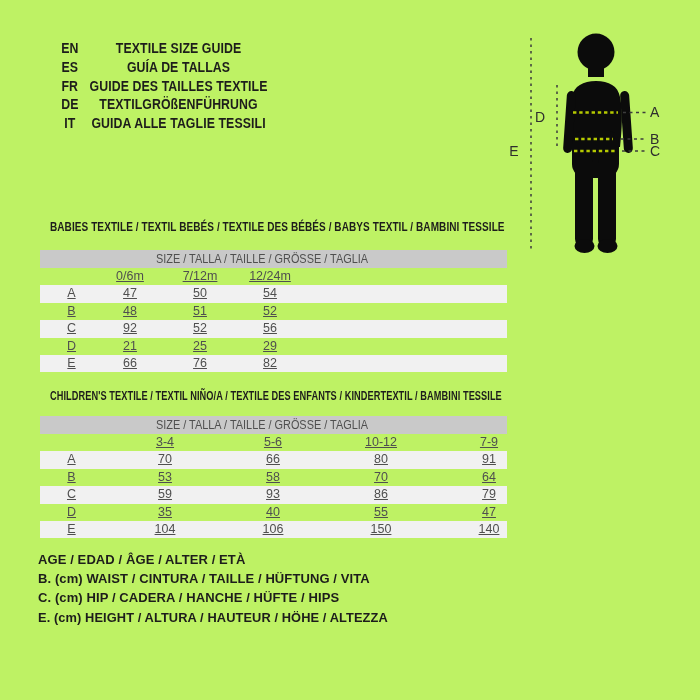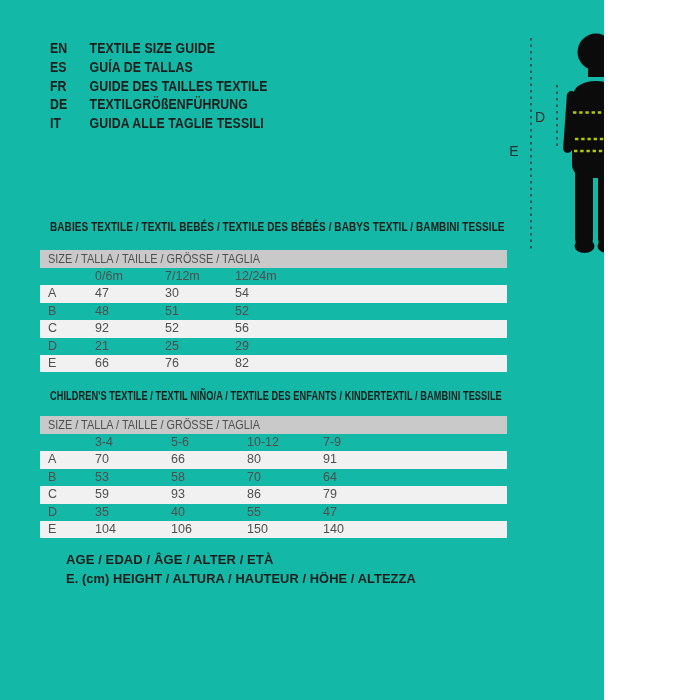--- a/index.html
+++ b/index.html
@@ -1,17 +1,17 @@
 <!DOCTYPE html>
 <html><head>
 <meta charset="utf-8">
 <style>
   html,body{margin:0;padding:0;}
-  .page{position:relative;width:604px;height:700px;background:#14b8a6;overflow:hidden;
-        font-family:"Liberation Sans",sans-serif;}
+  .page{position:relative;width:700px;height:700px;background:#bef264;overflow:hidden;
+        font-family:"Liberation Sans",sans-serif;text-align:center;}
 
   
   .lang{position:absolute;left:50px;top:39px;display:grid;grid-template-columns:45px auto;
         font-size:14px;font-weight:700;color:#1d1d1b;line-height:18.8px;white-space:nowrap;
         transform:scaleX(0.88);transform-origin:0 0;letter-spacing:0.1px;}
 
   
   .figure{position:absolute;left:495px;top:25px;}
   .vdash{stroke:#3c3c3c;stroke-width:1.5;stroke-dasharray:2.5 4;fill:none;}
   .hdash{stroke:#3c3c3c;stroke-width:1.5;stroke-dasharray:3 3.5;fill:none;}
@@ -23,29 +23,29 @@
          white-space:nowrap;line-height:14px;letter-spacing:0.1px;}
   .t-babies{top:220px;}
   .t-children{top:389px;}
 
   
   .size-table{position:absolute;left:40px;width:467px;font-size:12.5px;color:#4f4f4f;}
   .t0{top:250px;}
   .t1{top:416px;}
   .band{height:18px;line-height:18px;background:#c9c9c9;padding-left:8px;white-space:nowrap;}
   .band span{display:inline-block;color:#4f4f4f;}
-  .trow{display:grid;height:17.4px;line-height:17.4px;white-space:nowrap;}
+  .trow{display:grid;height:17.4px;line-height:17.4px;white-space:nowrap;text-decoration:underline;}
   .t0 .trow{grid-template-columns:55px 70px 70px 70px;}
-  .t1 .trow{grid-template-columns:55px 76px 76px 76px 76px;}
+  .t1 .trow{grid-template-columns:55px 76px 76px 76px 76px;gap:32px;}
   .trow.alt{background:#f1f1f1;}
   .cell{overflow:visible;}
   .cell.label{padding-left:8px;}
 
   
-  .legend{position:absolute;left:66px;top:550px;font-size:13px;font-weight:700;color:#1d1d1b;
+  .legend{position:absolute;left:38px;top:550px;font-size:13px;font-weight:700;color:#1d1d1b;
           line-height:19.2px;}
   .lgd-line{display:table;white-space:nowrap;letter-spacing:0.1px;}
 </style>
 </head>
 <body>
 
 <div class="page">
 
   <div class="lang">
     <span>EN</span>
@@ -96,21 +96,21 @@
     <div>
         <div class="trow thead">
           <span class="cell label"></span>
           <span class="cell">0/6m</span>
           <span class="cell">7/12m</span>
           <span class="cell">12/24m</span>
         </div>
         <div class="trow alt">
           <span class="cell label">A</span>
           <span class="cell">47</span>
-          <span class="cell">30</span>
+          <span class="cell">50</span>
           <span class="cell">54</span>
         </div>
         <div class="trow">
           <span class="cell label">B</span>
           <span class="cell">48</span>
           <span class="cell">51</span>
           <span class="cell">52</span>
         </div>
         <div class="trow alt">
           <span class="cell label">C</span>
@@ -179,16 +179,18 @@
           <span class="cell">104</span>
           <span class="cell">106</span>
           <span class="cell">150</span>
           <span class="cell">140</span>
         </div>
       </div>
   </div>
 
   <div class="legend">
     <div class="lgd-line">AGE / EDAD / ÂGE / ALTER / ETÀ</div>
+    <div class="lgd-line">B. (cm) WAIST / CINTURA / TAILLE / HÜFTUNG / VITA</div>
+    <div class="lgd-line">C. (cm) HIP / CADERA / HANCHE / HÜFTE / HIPS</div>
     <div class="lgd-line" style="transform: scaleX(0.986); transform-origin: 0px 50%;">E. (cm) HEIGHT / ALTURA / HAUTEUR / HÖHE / ALTEZZA</div>
   </div>
 
 </div>
 
 </body></html>

